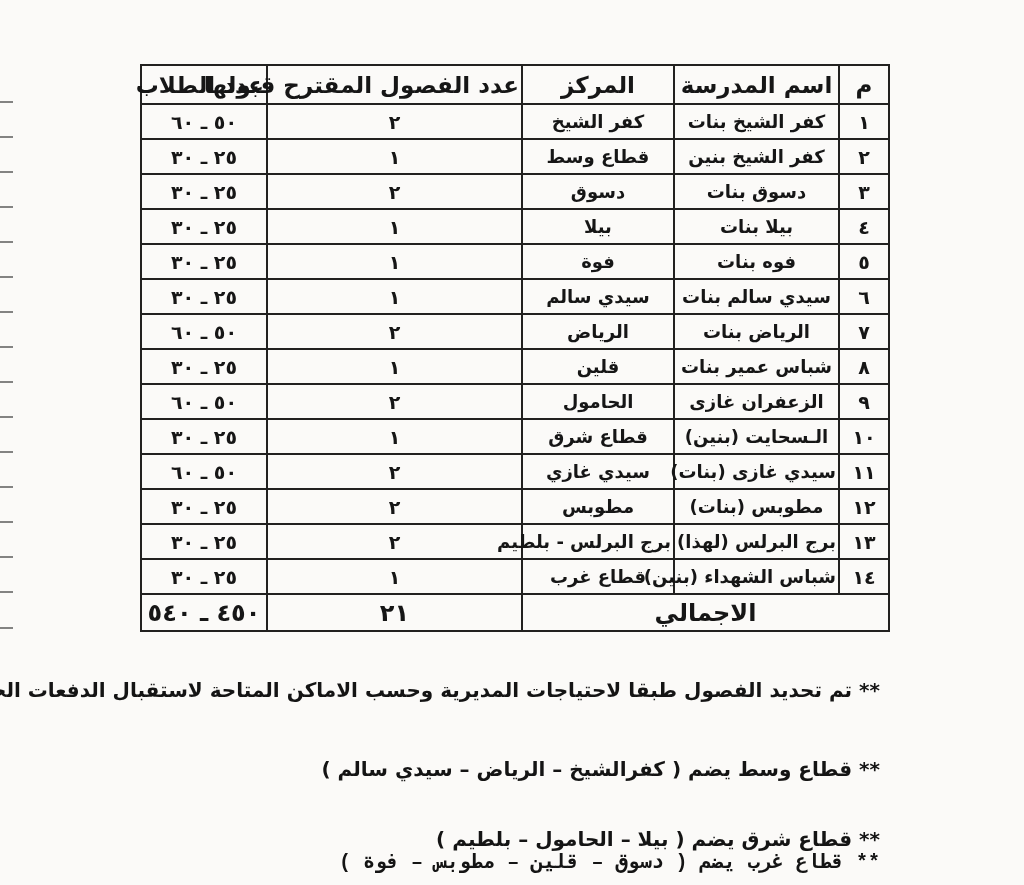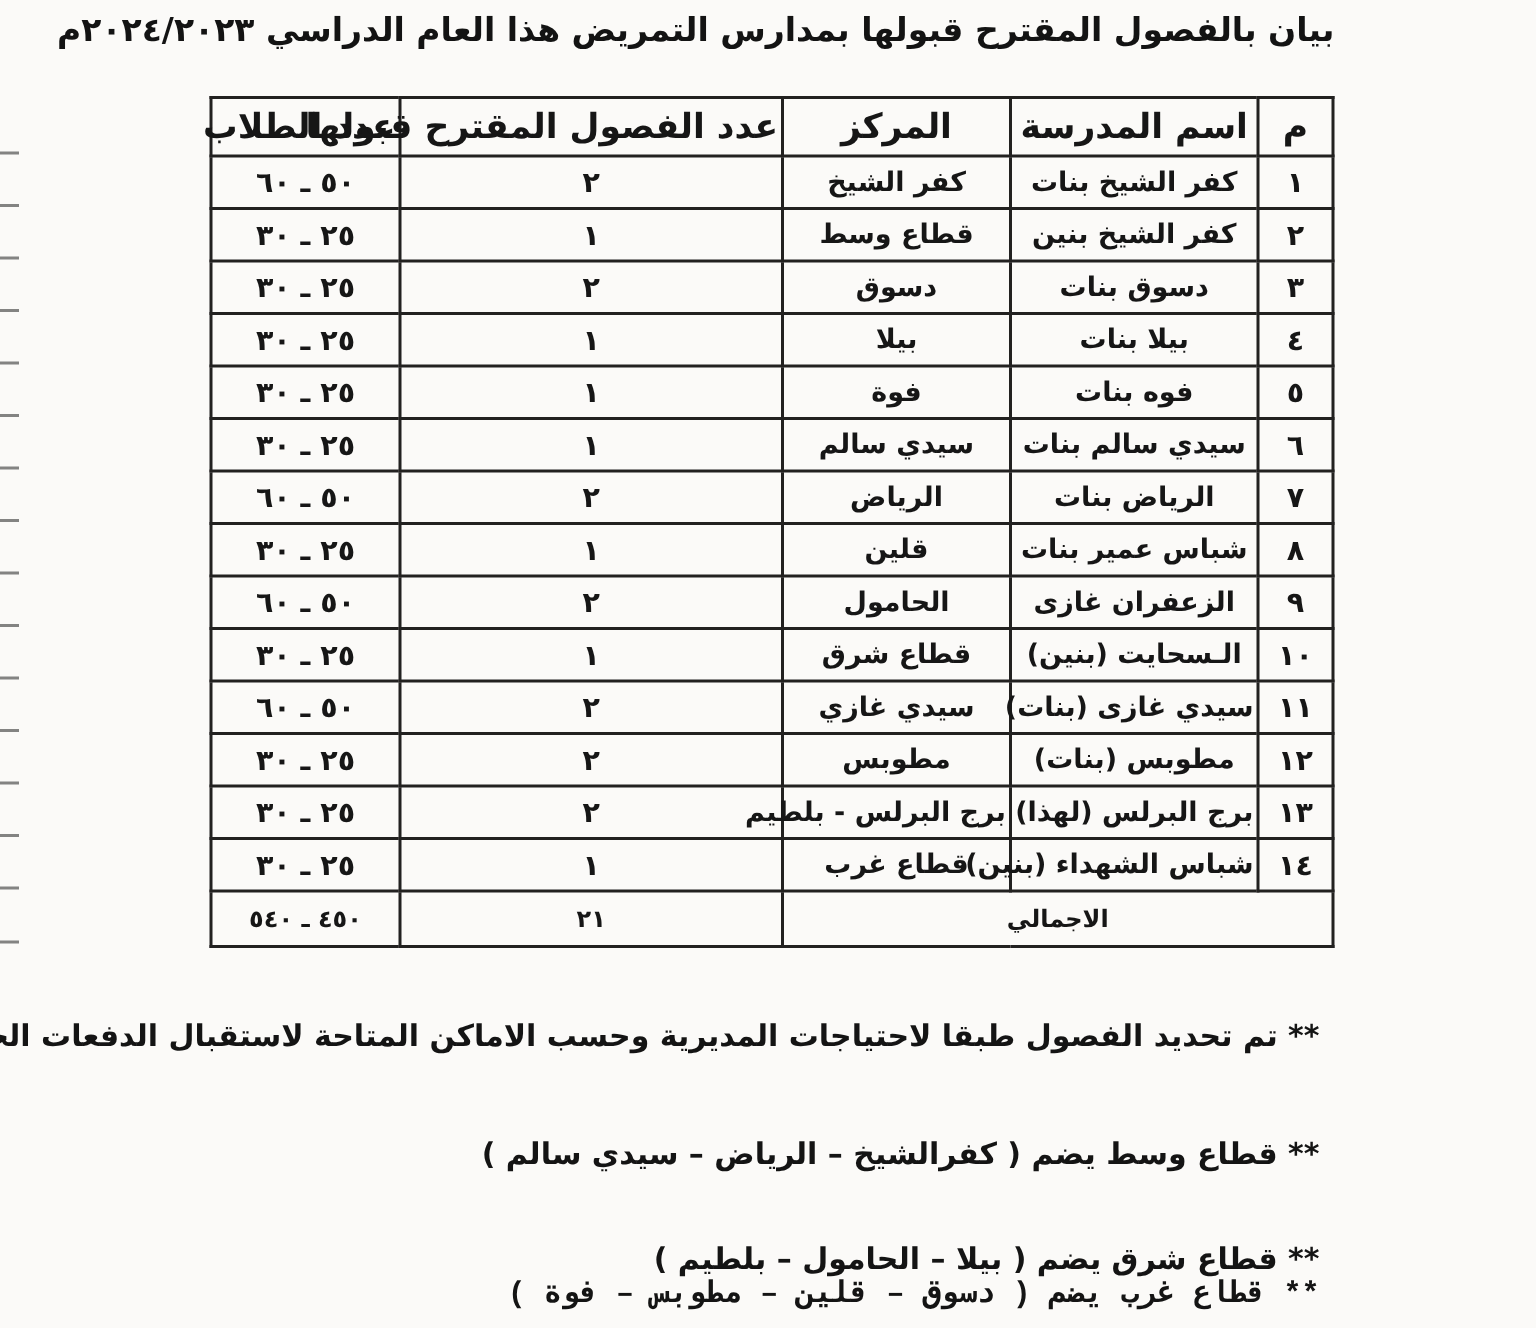--- a/index.html
+++ b/index.html
@@ -50,21 +50,21 @@
   col.c-idx      { width: 50px;  }
   col.c-school   { width: 165px; }
   col.c-center   { width: 152px; }
   col.c-classes  { width: 255px; }
   col.c-students { width: 126px; }
   thead th { height: 37px; font-size: 23px; }
   tbody td { height: 33px; font-size: 18px; }
   tbody td.cell-index,
   tbody td.cell-classes-count,
   tbody td.cell-students-count { font-size: 19px; }
-  tfoot td { height: 35px; font-size: 16px; }
+  tfoot td { height: 35px; font-size: 24px; }
   .footnote {
     position: absolute;
     right: 144px;
     font-size: 20px;
     font-weight: bold;
     white-space: nowrap;
     text-align: right;
     color: #141414;
   }
   #fn-0 { top: 678px; }
@@ -78,21 +78,20 @@
     height: 2px;
     background: #5b5b5b;
     opacity: 0.75;
   }
 </style>
 </head>
 <body>
 
 <div class="page">
 
-  <div class="doc-title">بيان بالفصول المقترح قبولها بمدارس التمريض هذا العام الدراسي ٢٠٢٤/٢٠٢٣م</div>
 
   <table class="main-table">
     <colgroup>
       <col class="c-idx">
       <col class="c-school">
       <col class="c-center">
       <col class="c-classes">
       <col class="c-students">
     </colgroup>
     <thead>

